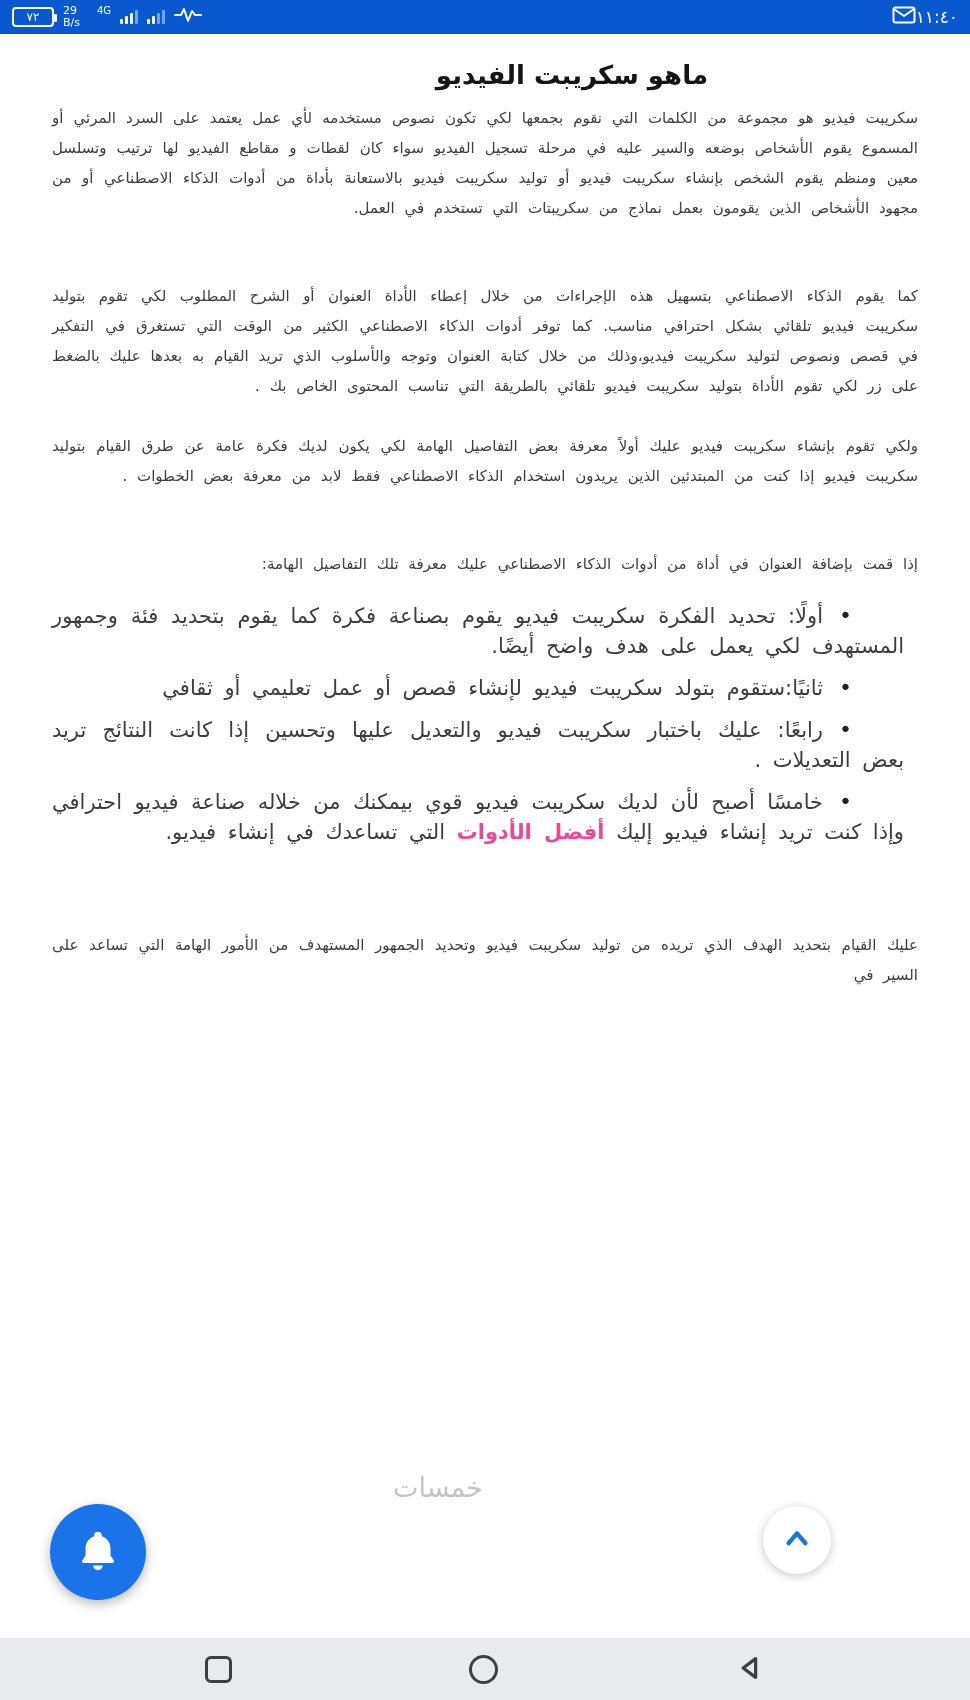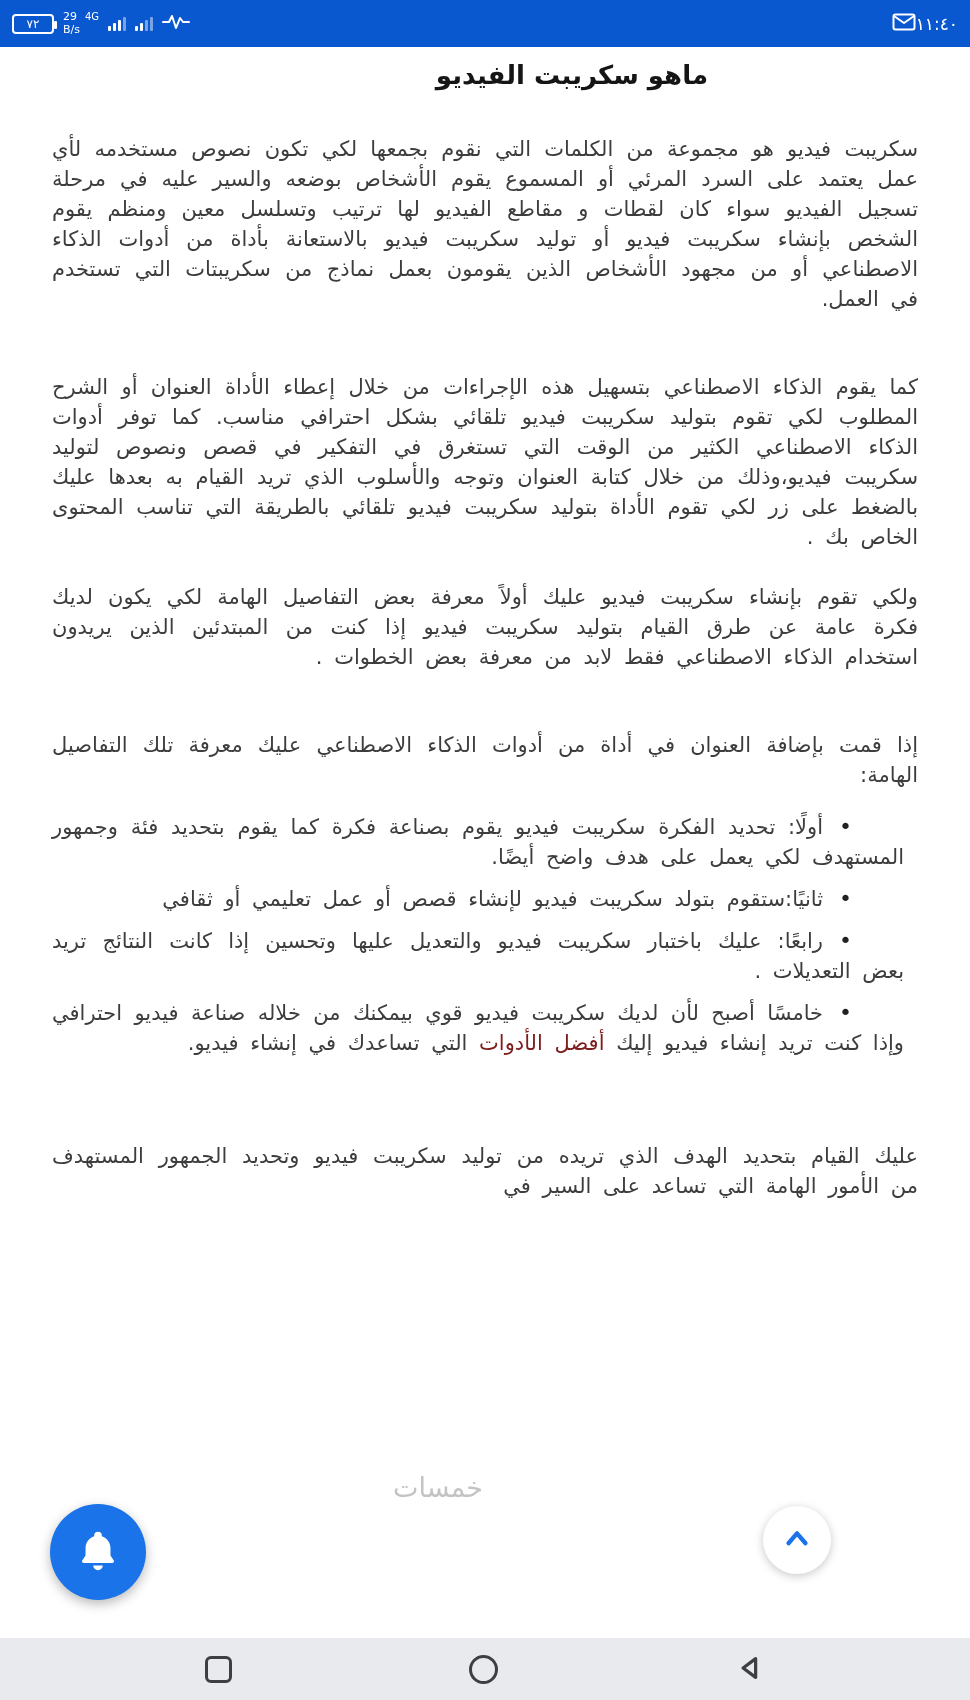--- a/index.html
+++ b/index.html
@@ -4,68 +4,68 @@
 <style>
   * { box-sizing: border-box; }
   html,body { margin:0; padding:0; background:#ffffff; }
   .screen {
     position:relative; width:970px; height:1700px; overflow:hidden;
     background:#ffffff; font-family:"DejaVu Sans", sans-serif;
   }
 
   
   .status-bar {
-    position:absolute; top:0; left:0; right:0; height:47px;
+    position:absolute; top:0; left:0; right:0; height:34px;
     background:#0a58cf; color:#fff;
     display:flex; align-items:center; justify-content:space-between;
     padding:0 12px; z-index:30;
   }
   .sb-left { display:flex; align-items:center; gap:9px; }
   .battery {
     position:relative; width:42px; height:20px; border:2px solid #fff;
     border-radius:4px; display:flex; align-items:center; justify-content:center;
     font-size:12px; line-height:1;
   }
   .battery::after {
     content:""; position:absolute; right:-5px; top:5px; width:3px; height:8px;
     background:#fff; border-radius:1px;
   }
   .net-stack { display:flex; flex-direction:column; line-height:1.1; font-size:11px; }
-  .net-top { display:flex; gap:8px; align-items:baseline; }
+  .net-top { display:flex; gap:20px; align-items:baseline; }
   .net-top .g4 { font-size:10px; }
   .bars { display:flex; align-items:flex-end; gap:2px; }
   .bars i { display:block; width:3px; background:#fff; border-radius:1px; }
   .bars i.dim { opacity:.45; }
   .sb-right { display:flex; align-items:center; gap:0; }
   .sb-time { font-size:17px; letter-spacing:1px; }
 
   
   .content {
     position:absolute; top:34px; left:0; right:0; bottom:0;
     padding:20px 52px 0 52px;
     direction:rtl; text-align:justify; color:#3d3d3d; overflow:hidden;
   }
   .content h1 {
     font-size:26px; font-weight:bold; color:#151515;
-    margin:6px 210px 44px 0; letter-spacing:3px; text-align:right;
+    margin:6px 210px 13px 0; letter-spacing:3px; text-align:right;
     white-space:nowrap;
   }
   .content p {
-    font-size:21px; line-height:30px; letter-spacing:1.5px; word-spacing:5px;
+    font-size:15px; line-height:30px; letter-spacing:1.5px; word-spacing:5px;
     margin:0 0 30px 0;
   }
   .content p.gap-after { margin-bottom:58px; }
   .content p.intro { margin-bottom:22px; }
   .content ul { list-style:none; margin:0 14px 18px 0; padding:0; }
   .content li {
     font-size:21px; line-height:30px; letter-spacing:1.5px; word-spacing:5px;
     margin:0 0 12px 0; text-indent:52px;
   }
   .content li .dot { font-size:22px; margin-left:16px; color:#222; }
-  .content a.inline-link { color:#7f1d1d; font-weight:normal; text-decoration:none; }
+  .content a.inline-link { color:#ec4899; font-weight:bold; text-decoration:none; }
   .content p.closing { margin-top:83px; }
 
   
   .watermark {
     position:absolute; left:393px; top:1472px; z-index:5;
     color:#c3c3c3; font-size:27px; letter-spacing:2px; direction:rtl;
   }
 
   
   .fab-bell {

